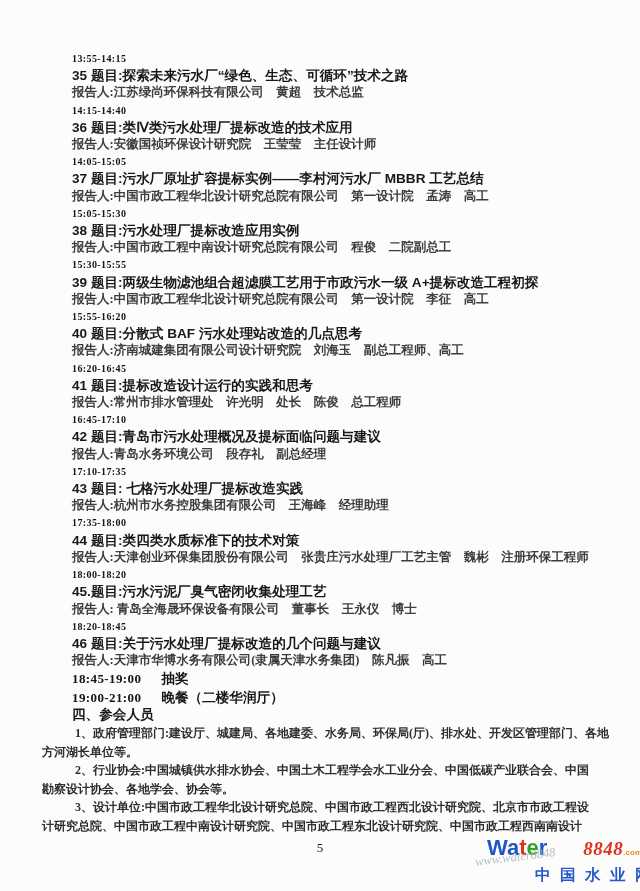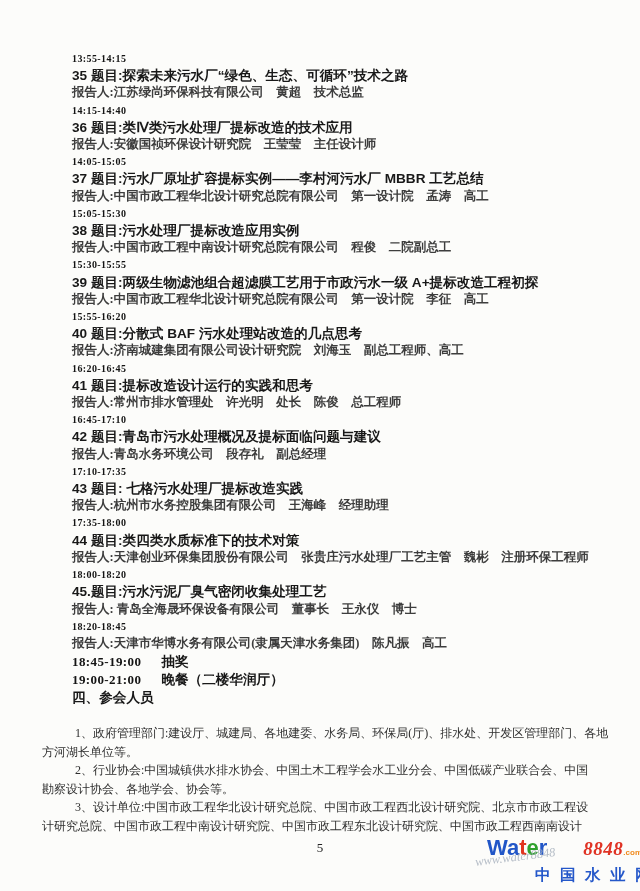--- a/index.html
+++ b/index.html
@@ -48,21 +48,21 @@
     font-family:"Liberation Sans", sans-serif;font-weight:bold;
     font-size:13.6px;line-height:17.2px;color:#181818;white-space:nowrap;
   }
   
   .participants{
     position:absolute;left:42px;top:724px;width:585px;
   }
   .p-line{
     font-family:"Liberation Serif", serif;
     font-size:12px;line-height:18.5px;
-    color:#2e2e2e;white-space:nowrap;
+    color:#2e2e2e;white-space:nowrap;font-weight:bold;
   }
   .p-line.indent{padding-left:33px;}
   
   .page-num{
     position:absolute;left:0;right:0;top:840px;
     text-align:center;
     font-family:"Liberation Serif", serif;
     font-size:13px;color:#222;
   }
   
@@ -167,20 +167,21 @@
         </div>
 
         <div>
           <div class="s-time">18:00-18:20</div>
           <div class="s-title">45.题目:污水污泥厂臭气密闭收集处理工艺</div>
           <div class="s-speaker">报告人: 青岛全海晟环保设备有限公司　董事长　王永仪　博士</div>
         </div>
 
         <div>
           <div class="s-time">18:20-18:45</div>
+          <div class="s-title">46 题目:关于污水处理厂提标改造的几个问题与建议</div>
           <div class="s-speaker">报告人:天津市华博水务有限公司(隶属天津水务集团)　陈凡振　高工</div>
         </div>
       </div>
 
     <div>
 
         <div class="ev-line">
           <span class="ev-time">18:45-19:00</span>
           <span class="ev-label">抽奖</span>
         </div>

